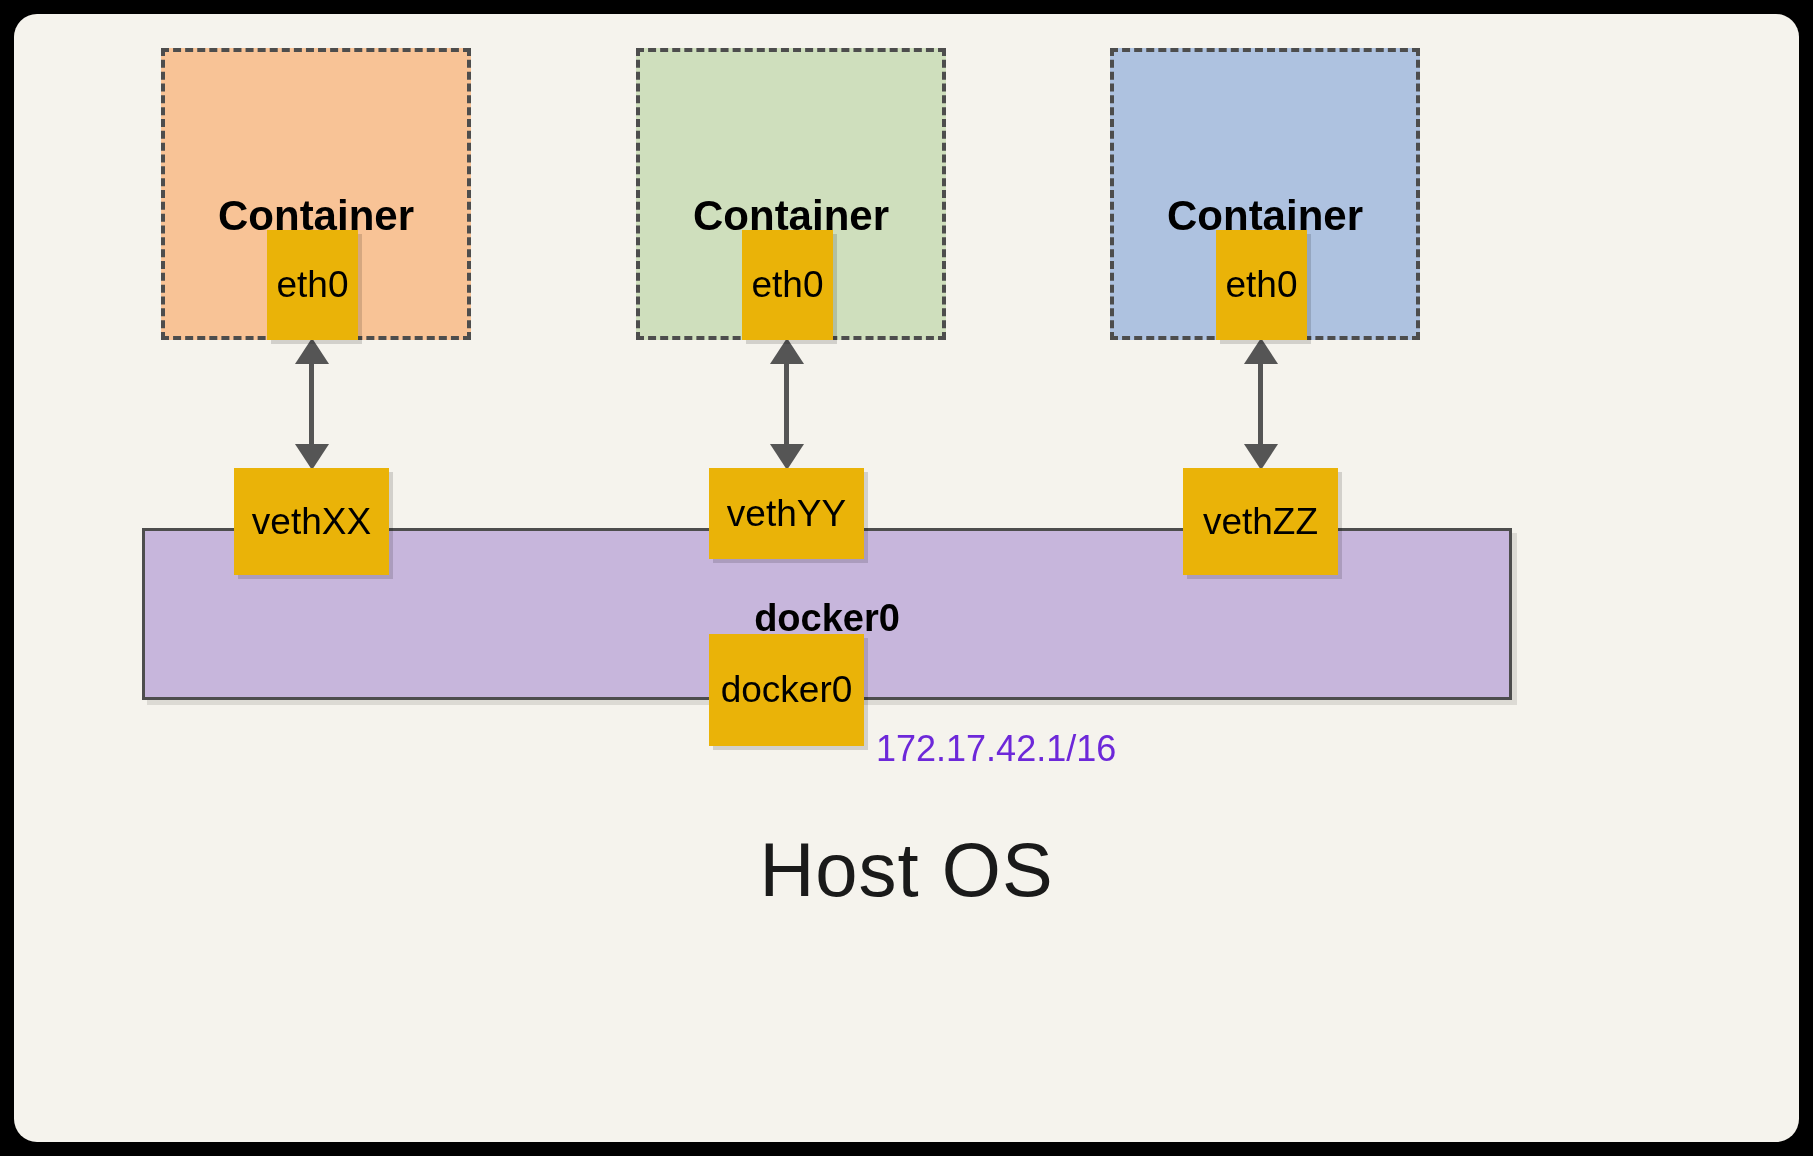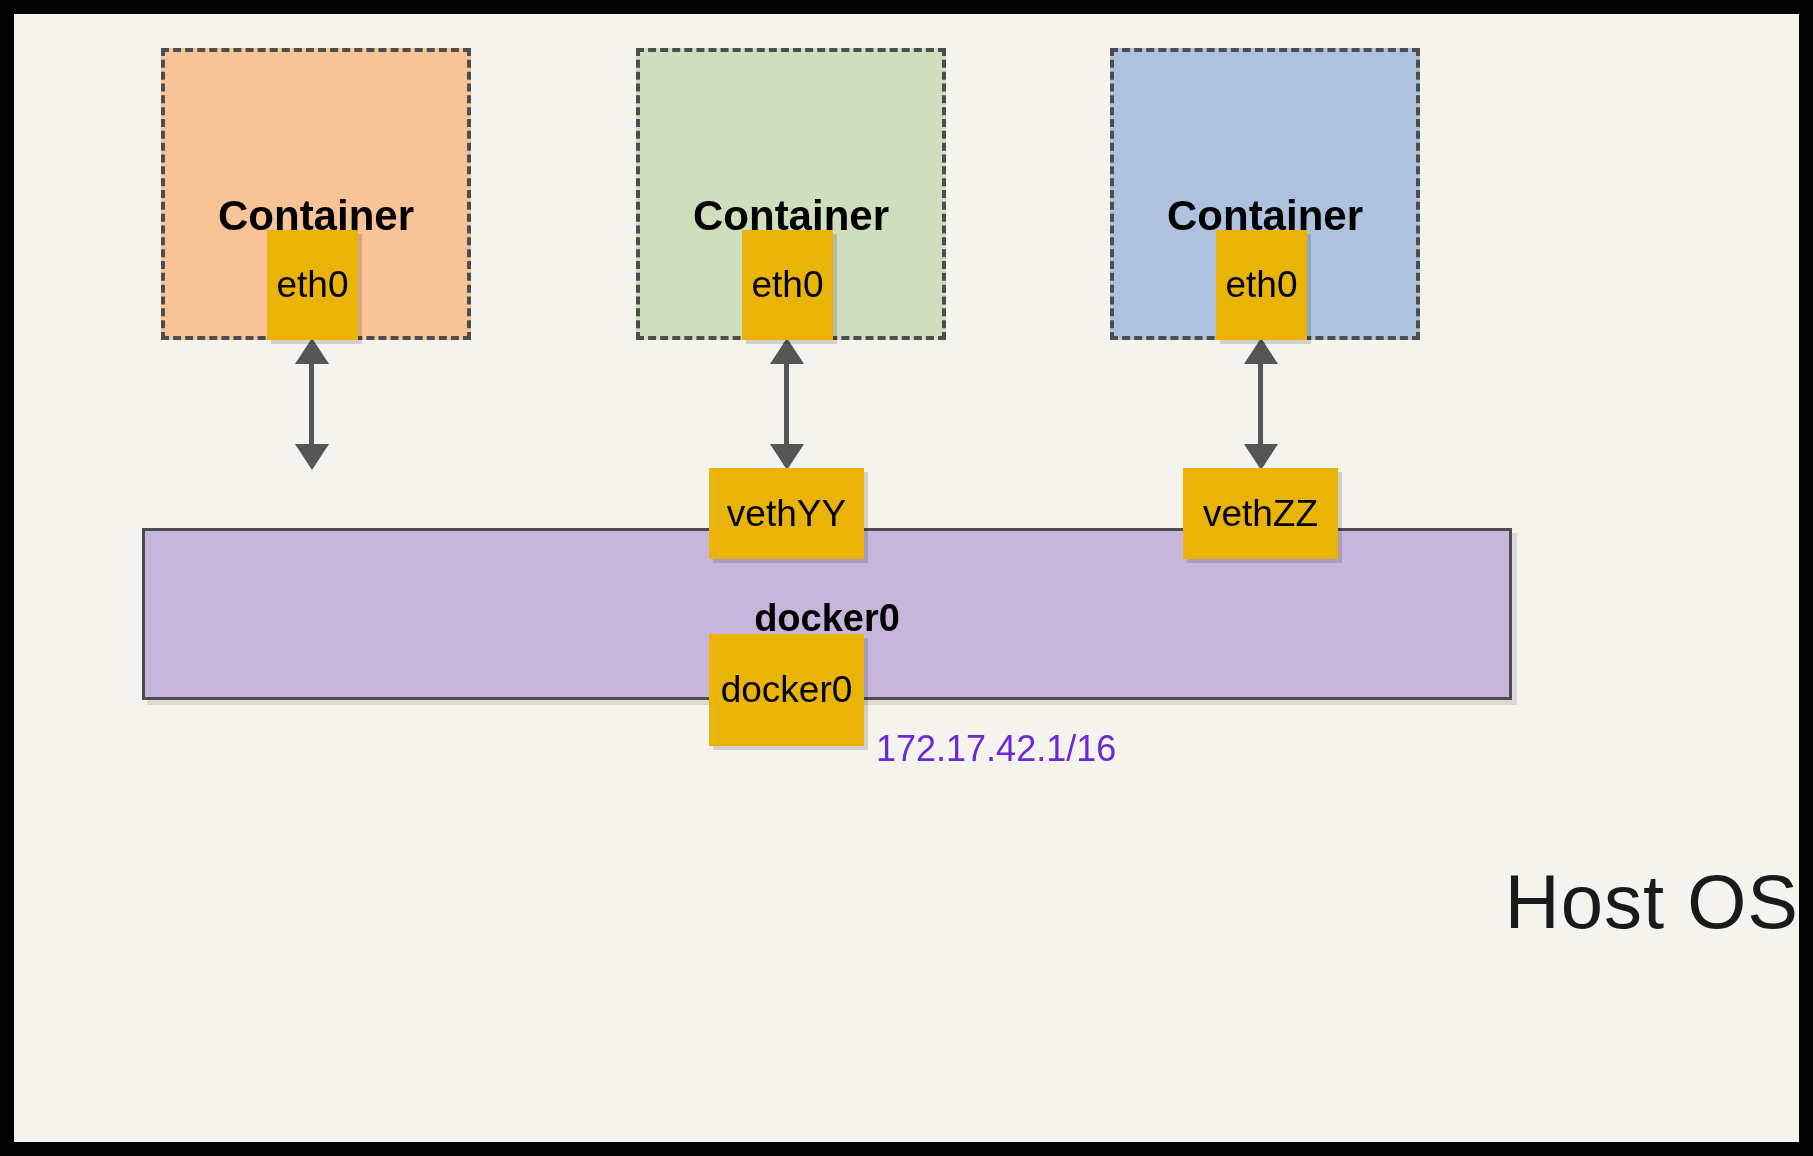--- a/index.html
+++ b/index.html
@@ -16,20 +16,21 @@
     font-family: "Liberation Sans", sans-serif;
   }
   #stage {
     position: absolute;
     left: 14px;
     top: 14px;
     width: 1785px;
     height: 1128px;
     background: #f5f3ed;
     overflow: hidden;
+    border-radius: 23px;
   }
 
   
   .container-box {
     position: absolute;
     border: 4px dashed #4d4d4d;
     box-sizing: border-box;
   }
   .container-title {
     position: absolute;
@@ -108,26 +109,25 @@
     font-size: 36px;
     color: #6d28d9;
     white-space: nowrap;
     z-index: 6;
   }
   #host-os {
     position: absolute;
     left: 0;
     right: 0;
     top: 812px;
-    text-align: right;
+    text-align: center;
     font-size: 76px;
     font-weight: 300;
     color: #1a1a1a;
     letter-spacing: 1px;
-    margin-top: 32px;
   }
 </style>
 </head>
 <body>
 
 <div id="canvas">
   <div id="stage">
 
     <div class="container-box" style="left:147px; top:34px; width:310px; height:292px; background:#f8c396;">
       <div class="container-title">Container</div>
@@ -159,24 +159,27 @@
     <div class="arrow-head down" style="left:756px; top:430px;"></div>
 
     <div class="arrow-head up" style="left:1230px; top:324px;"></div>
     <div class="arrow-line" style="left:1244px; top:346px; height:88px;"></div>
     <div class="arrow-head down" style="left:1230px; top:430px;"></div>
 
     <div id="bridge">
       <div id="bridge-label">docker0</div>
     </div>
 
+    <div class="iface-box" style="left:220px; top:454px; width:155px; height:107px;">
+      <span>vethXX</span>
+    </div>
     <div class="iface-box" style="left:695px; top:454px; width:155px; height:91px;">
       <span>vethYY</span>
     </div>
-    <div class="iface-box" style="left:1169px; top:454px; width:155px; height:91px;">
+    <div class="iface-box" style="left:1169px; top:454px; width:155px; height:107px;">
       <span>vethZZ</span>
     </div>
 
     <div class="iface-box" style="left:695px; top:620px; width:155px; height:112px;">
       <span>docker0</span>
     </div>
 
     <div id="ip-label">172.17.42.1/16</div>
 
     <div id="host-os">Host OS</div>

